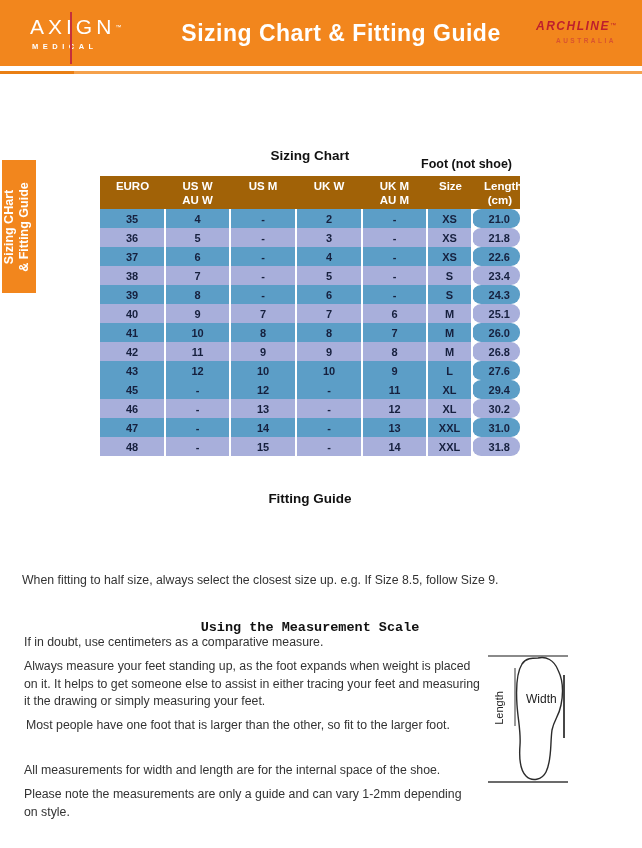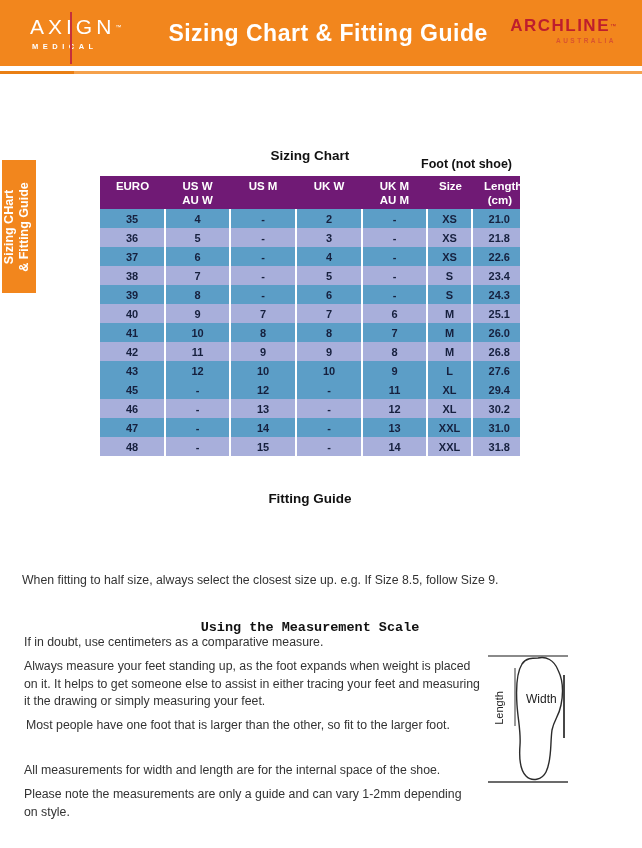--- a/index.html
+++ b/index.html
@@ -11,49 +11,49 @@
   .banner { position:absolute; left:0; top:0; width:642px; height:66px;
             background:#F2861D; display:flex; align-items:center; }
   .axign-logo { position:relative; margin-left:30px; width:110px; color:#fff; }
   .axign-word { font-size:21px; font-weight:400; letter-spacing:4px; line-height:22px; }
   .axign-tm { font-size:6px; vertical-align:top; }
   .axign-sub { font-size:7.5px; font-weight:700; letter-spacing:4.5px; margin-top:4px; margin-left:2px; }
   .axign-line { position:absolute; left:40px; top:-4px; width:2px; height:52px; background:#C5303B; }
   .banner-title { flex:1; text-align:center; color:#fff; font-size:23px; font-weight:700;
                   letter-spacing:0.5px; padding-left:6px; }
   .archline-logo { margin-right:26px; text-align:right; line-height:14px; }
-  .archline-word { color:#BE1E2D; font-size:17px; font-weight:700; letter-spacing:1.5px; }
+  .archline-word { color:#BE1E2D; font-size:12px; font-weight:700; letter-spacing:1.5px;font-style:italic; }
   .archline-tm { font-size:6px; vertical-align:top; color:#BE1E2D; }
   .archline-sub { color:#D9532F; font-size:6.5px; font-weight:700; letter-spacing:2.5px; margin-top:1px; }
 
   .banner-rule { position:absolute; left:0; top:71px; width:642px; height:3px; background:#F5A14B; }
   .banner-rule .rule-dark { position:absolute; left:0; top:0; width:74px; height:3px; background:#E97F14; }
 
   
   .side-tab { position:absolute; left:2px; top:160px; width:34px; height:133px; background:#F2861D; }
   .side-tab-text { position:absolute; left:-49px; top:50px; width:132px; height:34px;
                    transform:rotate(-90deg); color:#fff; font-weight:700; font-size:12.5px;
                    line-height:15px; text-align:center; white-space:pre-line; }
 
   
   .chart-title { position:absolute; left:100px; top:148px; width:420px; text-align:center;
                  font-size:13.5px; font-weight:700; color:#111; }
   .foot-note { position:absolute; left:370px; top:157px; width:142px; text-align:right;
                font-size:12.5px; font-weight:700; color:#111; }
 
   table.size-table { position:absolute; left:100px; top:176px; width:420px;
                      border-collapse:collapse; table-layout:fixed; }
-  .size-table th { background:#701a75; color:#fff; font-size:11.5px; font-weight:700;
+  .size-table th { background:#a16207; color:#fff; font-size:11.5px; font-weight:700;
                    vertical-align:top; padding:3px 12px 2px; height:33px; line-height:14px;
                    text-align:center; }
   .size-table th span { display:block; }
   .size-table th.col-len { text-align:right; padding-right:8px; }
   .size-table td { height:19px; font-size:11px; font-weight:700; color:#16203E;
                    text-align:center; border-right:2px solid #fff; }
-  .size-table td:last-child { border-right:none; text-align:right; padding-right:10px; }
+  .size-table td:last-child { border-right:none; text-align:right; padding-right:10px;border-radius:9px; }
   tr.row-mid td { background:#5C9EC7;text-align:center; }
   tr.row-light td { background:#A8AFDB; }
 
   
   .sec-title { position:absolute; left:0; width:620px; text-align:center;
                font-size:13.5px; font-weight:700; color:#111; }
   .para { position:absolute; font-size:12.3px; line-height:17.5px; color:#333;
           white-space:pre-line; }
   #fit-title { top:491px; }
   #fit-p1 { top:520px; left:22px; width:612px; }

